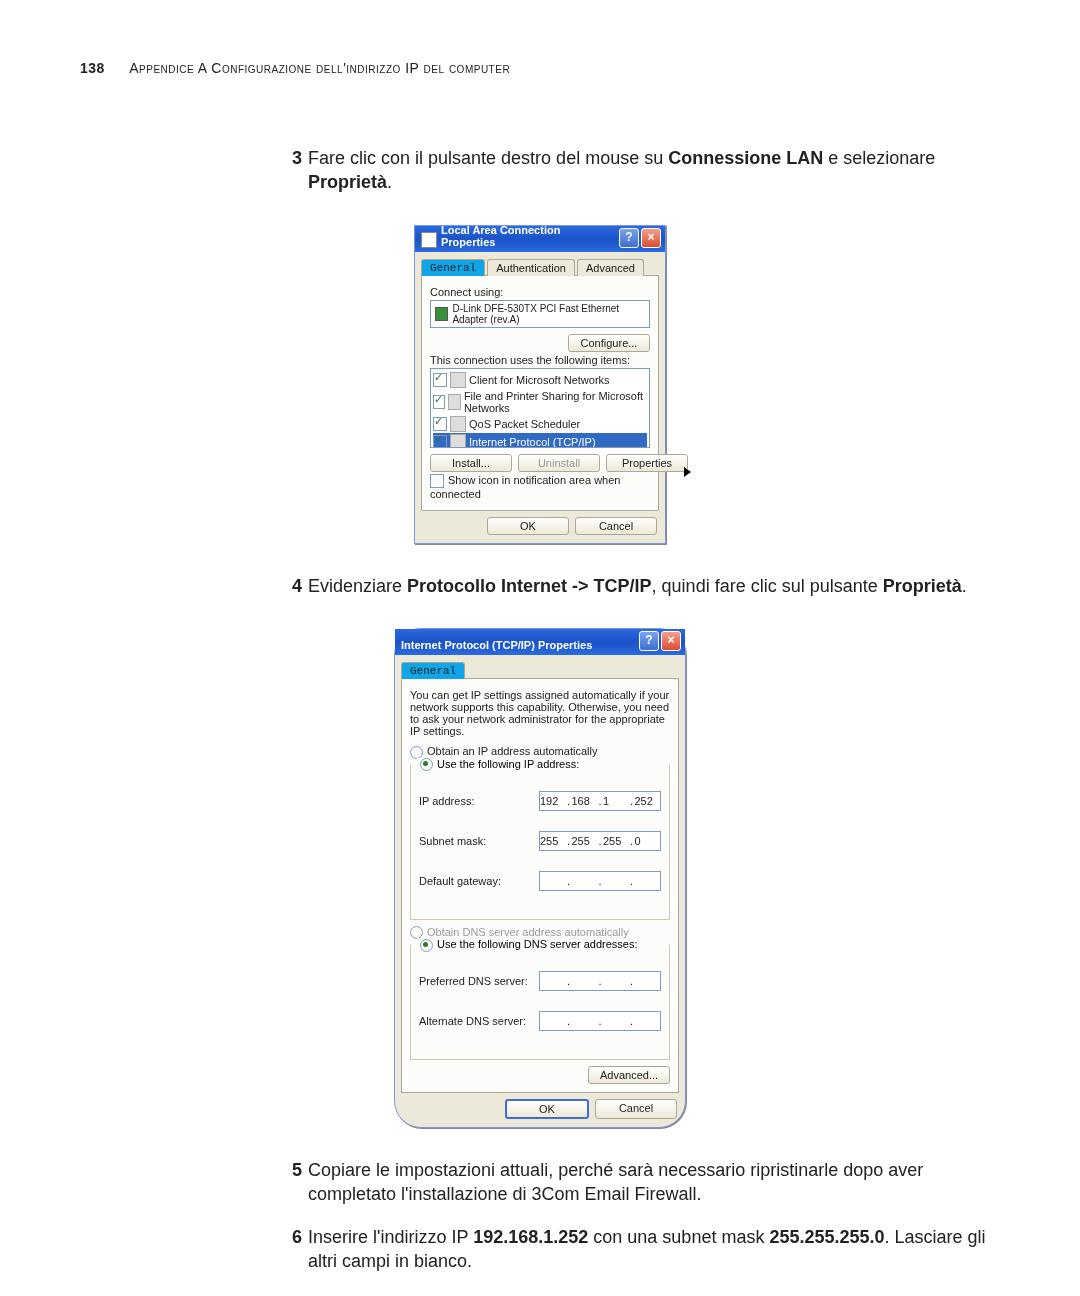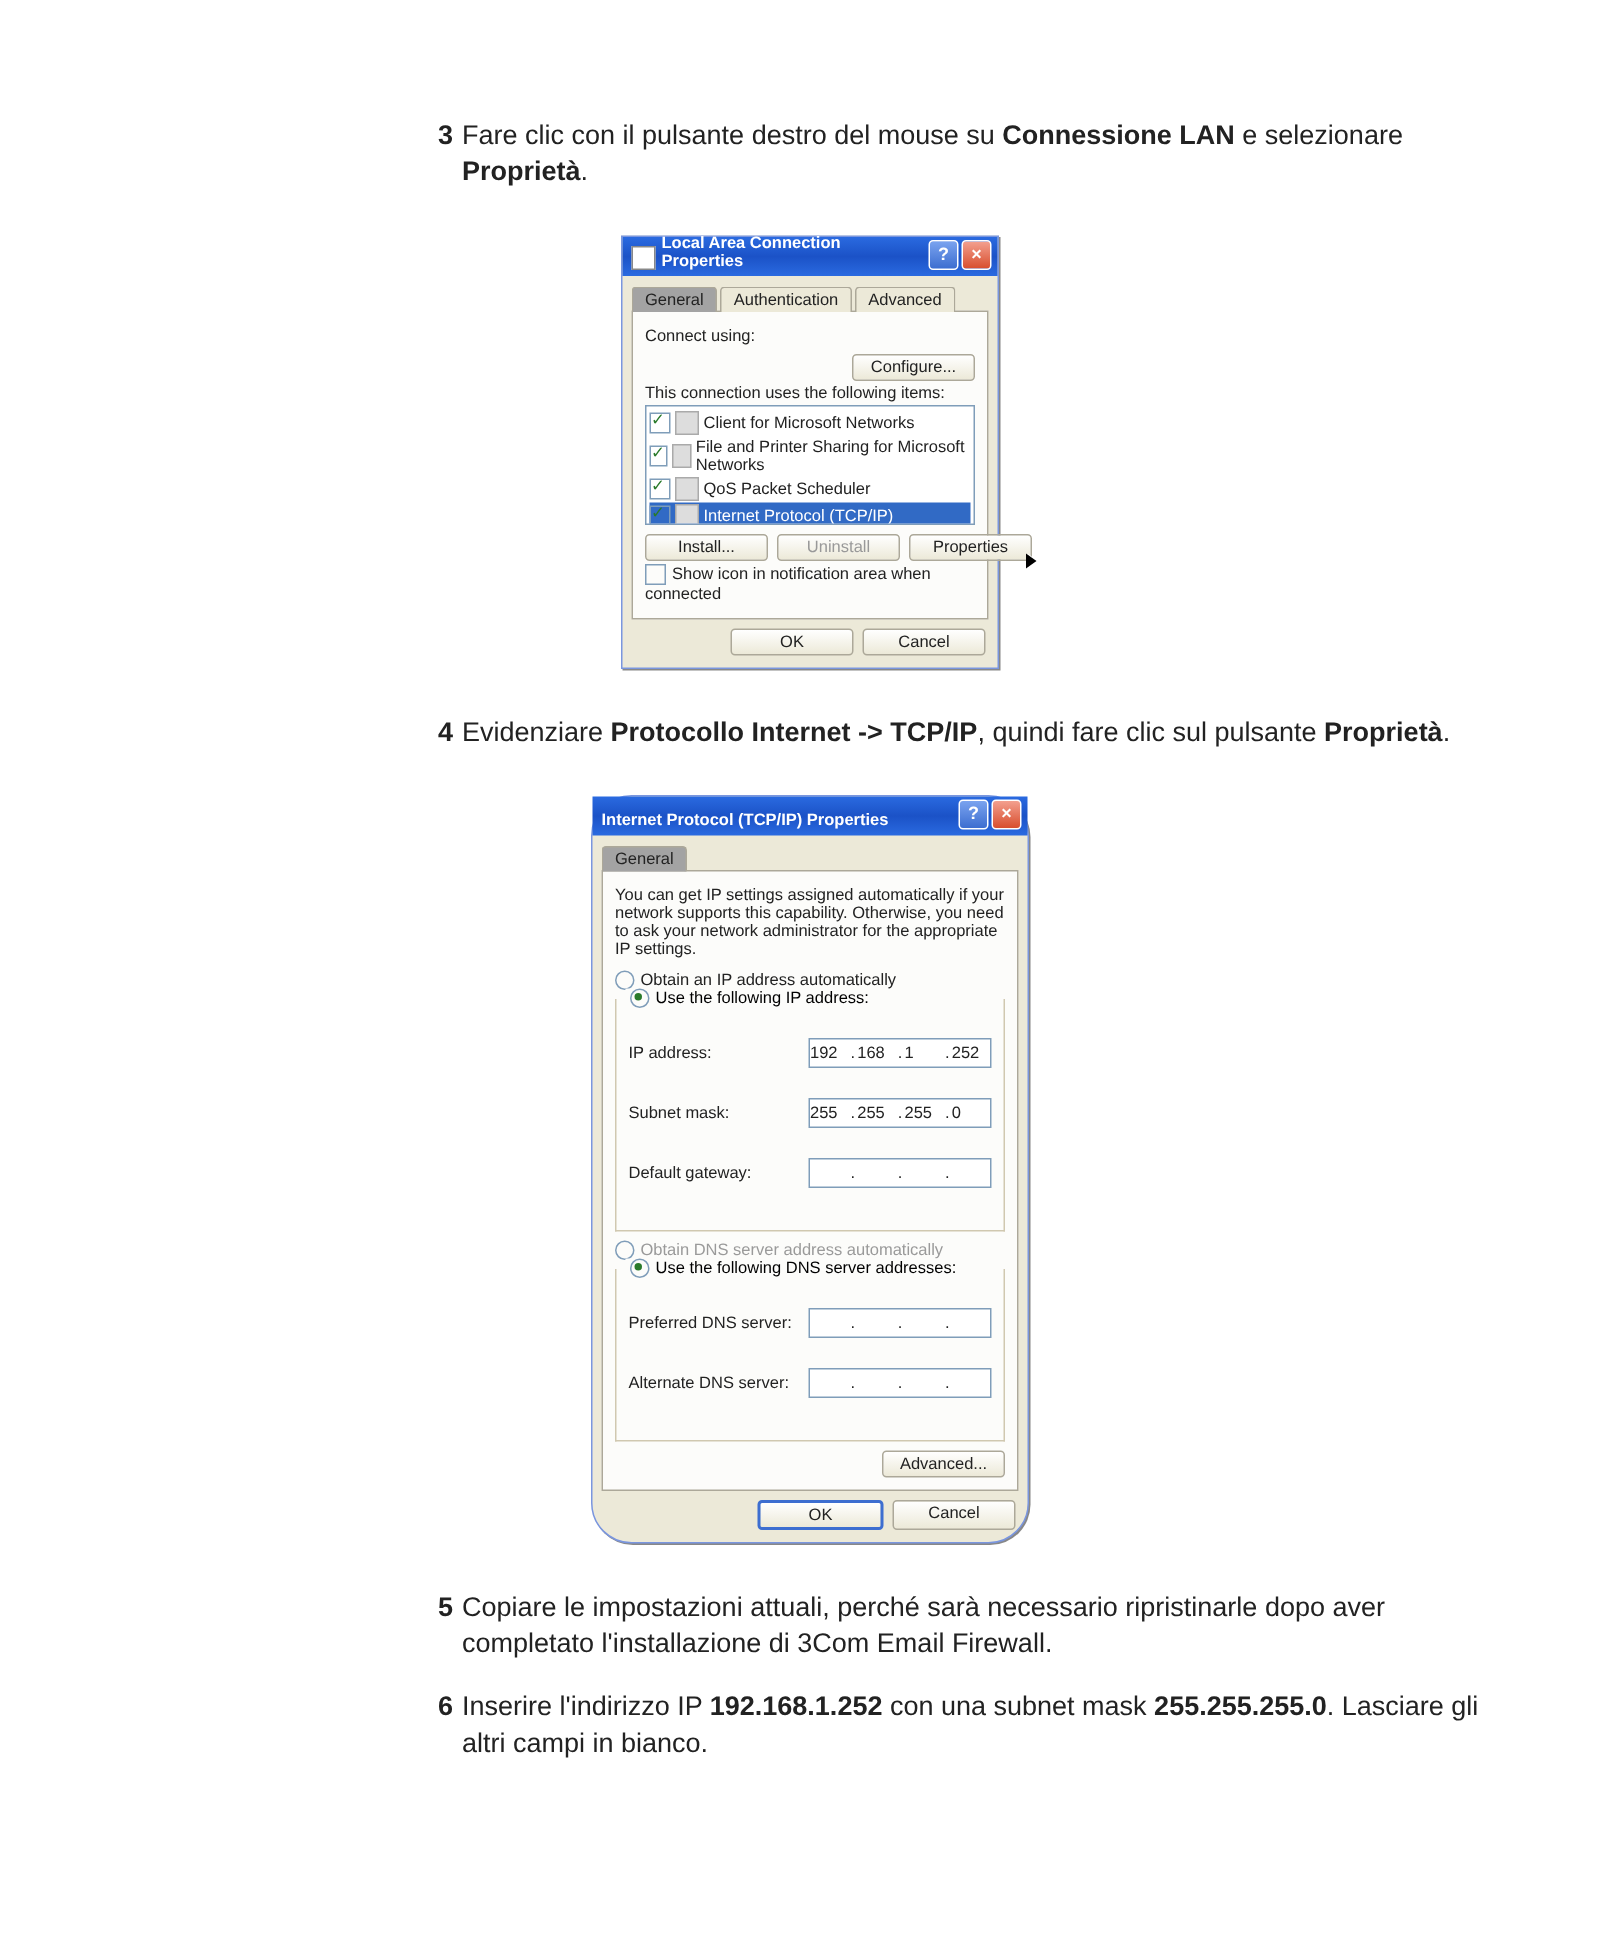--- a/index.html
+++ b/index.html
@@ -57,21 +57,21 @@
     border: 1px solid #fff; border-radius: 3px;
     color:#fff; font-weight:bold; font-size:12px; line-height:16px; text-align:center;
   }
   .xp-titlebar .wbtn.help { background: linear-gradient(to bottom,#7aa3ef,#3d6ed0);}
   .xp-tabs { display:flex; padding: 6px 6px 0 6px; }
   .xp-tab {
     background:#ece9d8; border:1px solid #aca899; border-bottom:none;
     padding:2px 8px; font-size:11px; margin-right:2px; border-radius:3px 3px 0 0;
     position:relative; top:1px;
   }
-  .xp-tab.active { background:#a3a3a3; z-index:2;}
+  .xp-tab.active { background:#0ea5e9; z-index:2;font-family:Liberation Mono, monospace;}
   .xp-tabpanel {
     margin: 0 6px 6px 6px;
     border:1px solid #aca899;
     background:#fcfcfa;
     padding:8px;
   }
   .xp-label { font-size:11px; margin:2px 0;}
   .xp-input {
     background:#fff; border:1px solid #7f9db9; padding:2px 4px; font-size:11px;
     width: 100%; box-sizing:border-box;
@@ -113,20 +113,24 @@
   .ip-input span{flex:1;text-align:left;font-size:11px;line-height:18px;}
   .ip-input .dot{flex:0 0 6px;text-align:center;line-height:18px;}
   .greyed{color:#9a9a9a;}
   .chk{display:inline-block;width:12px;height:12px;border:1px solid #7f9db9;margin-right:4px;vertical-align:middle;}
   .nic-icon{display:inline-block;width:14px;height:12px;background:#3a8f3a;margin-right:4px;border:1px solid #555;vertical-align:middle;}
 </style>
 </head>
 <body>
 
 <div class="page">
+  <div class="header-line">
+    <span class="pnum">138</span>
+    <span class="htxt">Appendice A Configurazione dell'indirizzo IP del computer</span>
+  </div>
 
   <div class="step">
     <div class="num">3</div>
     <div class="body">
       <span>Fare clic con il pulsante destro del mouse su </span><span class="bold">Connessione LAN</span><span> e selezionare </span><span class="bold">Proprietà</span><span>.</span>
     </div>
   </div>
 
   <div class="figure-wrap">
     <div class="xp-dialog" style="width:250px;">
@@ -136,20 +140,24 @@
         <div class="wbtn help">?</div>
         <div class="wbtn">×</div>
       </div>
       <div class="xp-tabs">
         <div class="xp-tab active">General</div>
         <div class="xp-tab">Authentication</div>
         <div class="xp-tab">Advanced</div>
       </div>
       <div class="xp-tabpanel">
         <div class="xp-label">Connect using:</div>
+        <div class="xp-input" style="display:flex;align-items:center;">
+          <span class="nic-icon"></span>
+          <span style="font-size:10px;">D-Link DFE-530TX PCI Fast Ethernet Adapter (rev.A)</span>
+        </div>
         <div class="xp-row">
             <div class="xp-btn">Configure...</div>
           </div>
         <div class="xp-label">This connection uses the following items:</div>
         <div class="xp-listbox">
           <div class="xp-listitem">
               <span class="cb"></span>
               <span class="ii"></span>
               <span>Client for Microsoft Networks</span>
             </div>

